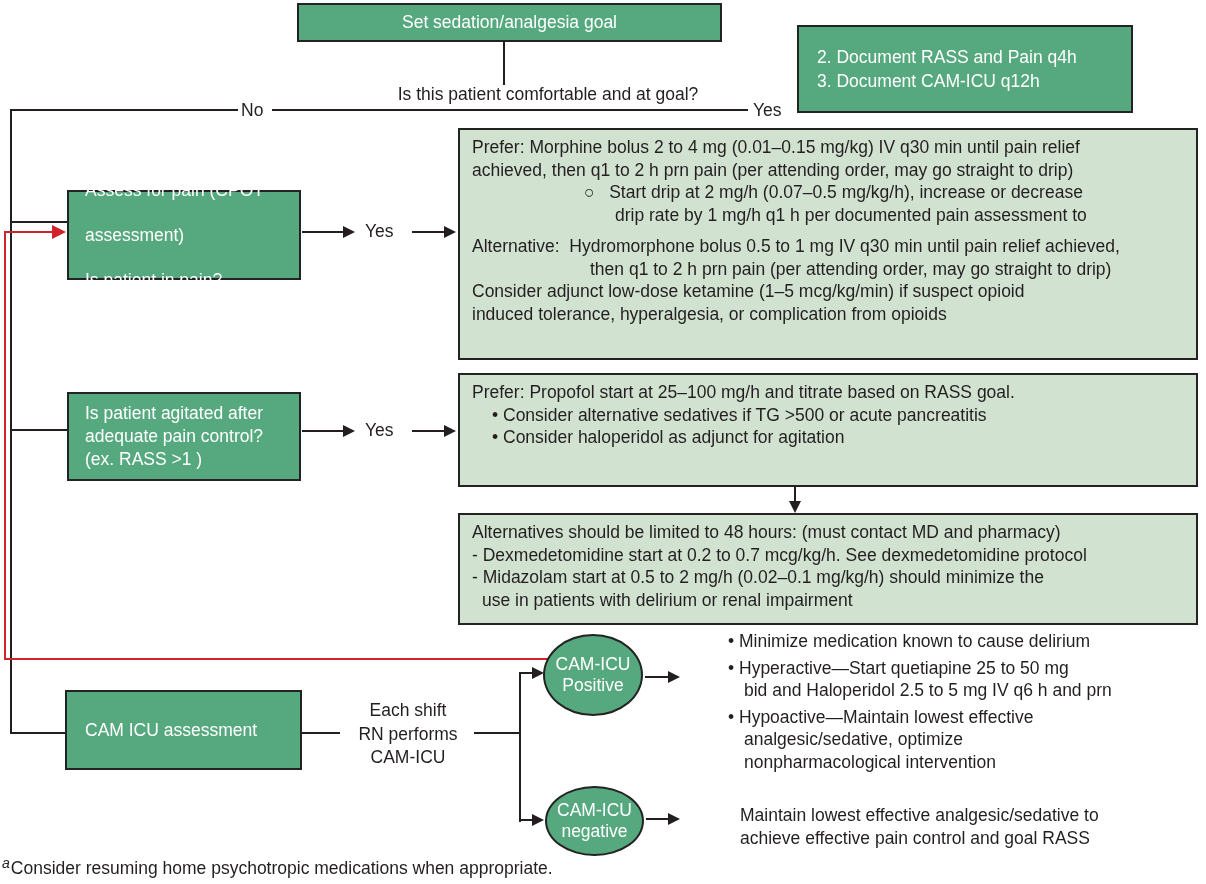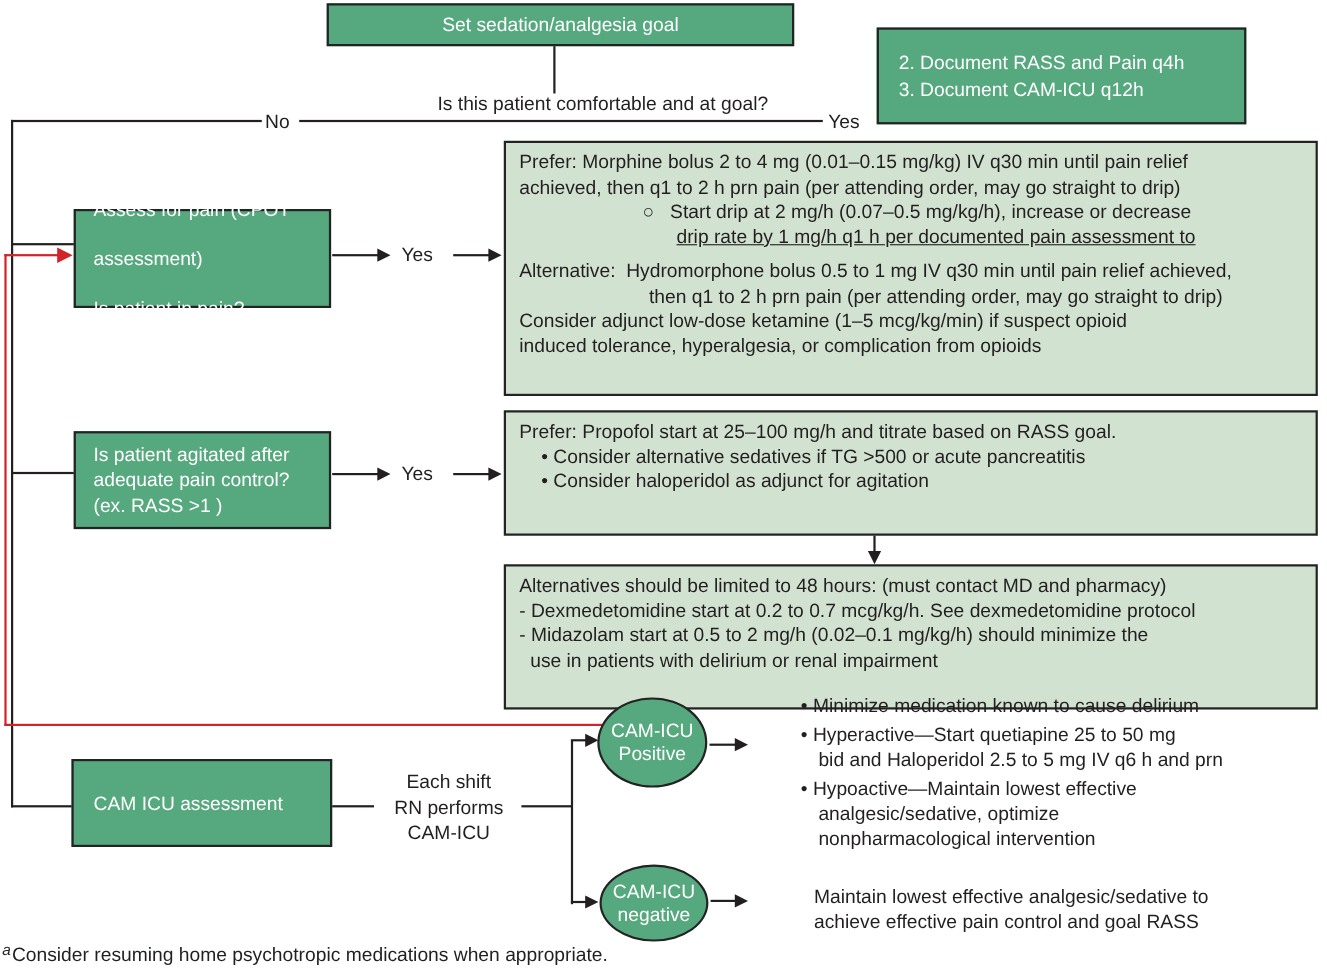--- a/index.html
+++ b/index.html
@@ -14,21 +14,21 @@
   }
   .gbox.center{align-items:center;text-align:center;}
   .gbox .ln{white-space:pre;}
   
   .lbox{
     position:absolute;background:#d2e2d1;border:2px solid #232323;box-sizing:border-box;
     color:#231f20;font-size:17.5px;line-height:22.5px;padding:6px 12px;
   }
   .lbox div{white-space:pre-wrap;}
   .ind-a{padding-left:112px;}
-  .ind-b{padding-left:143px;text-decoration:underline;}
+  .ind-b{padding-left:143px;}
   .ind-c{padding-left:118px;}
   .ind-d{padding-left:10px;}
   .ind-s{padding-left:20px;}
   .gap-top{margin-top:9px;}
   .gap-sm{margin-top:3px;}
   
   .oval{
     position:absolute;background:#56a97e;border:2px solid #232323;border-radius:50%;box-sizing:border-box;
     color:#ffffff;font-size:17.5px;line-height:21px;display:flex;align-items:center;justify-content:center;
     text-align:center;white-space:pre-line;
@@ -116,21 +116,21 @@
 
   <div class="lbox" style="left:458px;top:373px;width:740px;height:114px;">
     <div>Prefer: Propofol start at 25–100 mg/h and titrate based on RASS goal.</div>
     <div class="ind-s">• Consider alternative sedatives if TG &gt;500 or acute pancreatitis</div>
     <div class="ind-s">• Consider haloperidol as adjunct for agitation</div>
   </div>
 
   <div class="vl" style="left:794px;top:487px;height:16px;"></div>
   <div class="arr-d" style="left:789px;top:501px;"></div>
 
-  <div class="lbox" style="left:458px;top:513px;width:740px;height:132px;">
+  <div class="lbox" style="left:458px;top:513px;width:740px;height:112px;">
     <div>Alternatives should be limited to 48 hours: (must contact MD and pharmacy)</div>
     <div>- Dexmedetomidine start at 0.2 to 0.7 mcg/kg/h. See dexmedetomidine protocol</div>
     <div>- Midazolam start at 0.5 to 2 mg/h (0.02–0.1 mg/kg/h) should minimize the</div>
     <div class="ind-d">use in patients with delirium or renal impairment</div>
   </div>
 
   <div class="gbox" style="left:65px;top:690px;width:237px;height:80px;padding-left:18px;line-height:24px;">
     <div class="ln">CAM ICU assessment</div>
   </div>
   <div class="hl" style="left:302px;top:732px;width:38px;"></div>

